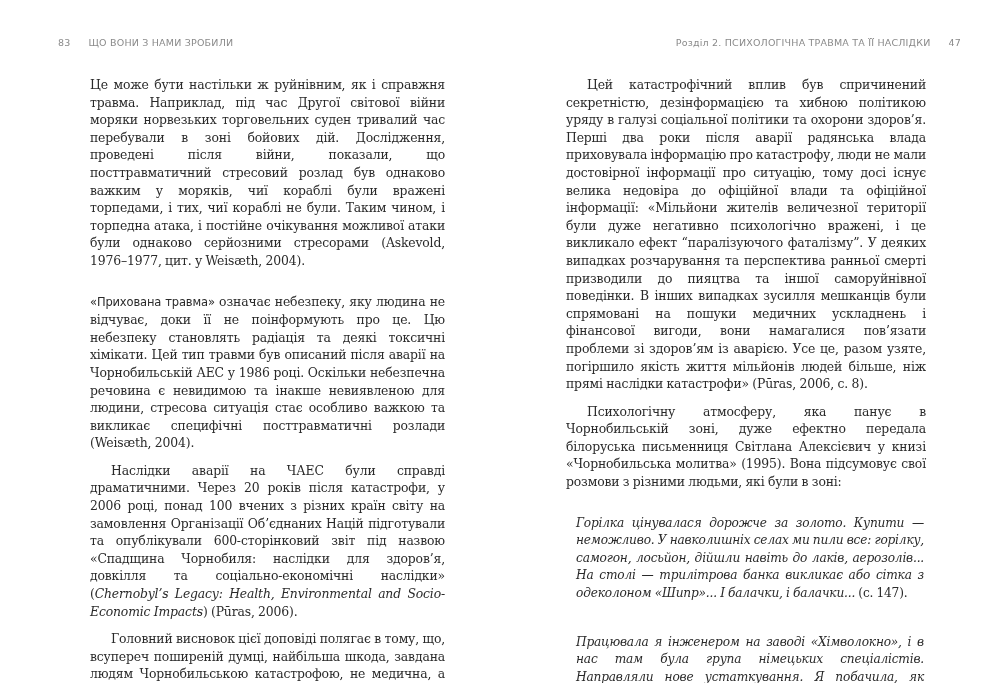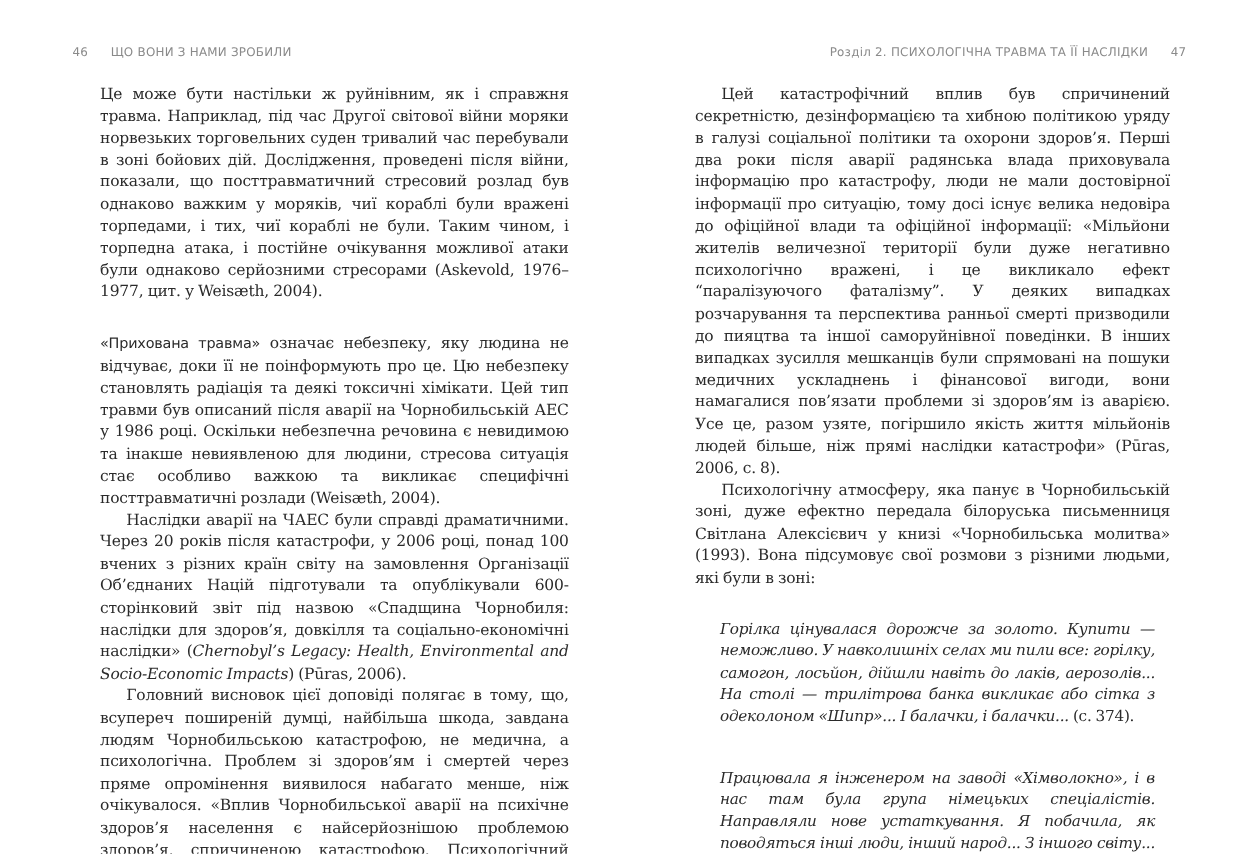--- a/index.html
+++ b/index.html
@@ -18,35 +18,35 @@
     .running-head {
       position: absolute;
       top: 37px;
       font-family: "DejaVu Sans", sans-serif;
       font-size: 9.5px;
       color: #8a8a8a;
       letter-spacing: 0.2px;
       white-space: nowrap;
     }
     .running-head.left { left: 58px; }
-    .running-head.right { right: 42px; }
+    .running-head.right { right: 30px; }
     .running-head .folio-left { margin-right: 18px; }
     .running-head .folio-right { margin-left: 18px; }
 
     .page {
       position: absolute;
       top: 66px;
     }
     .page.left { left: 80px; width: 375px; }
     .page.right { left: 556px; width: 380px; }
 
     .p {
       font-size: 12.4px;
       line-height: 17.6px;
-      margin: 0;
+      margin: 10px;
       text-align: justify;
       letter-spacing: -0.15px;
       word-spacing: -0.4px;
     }
     .indent { text-indent: 21px; }
     .gap { margin-top: 23px; }
     .quote {
       font-style: italic;
       margin-left: 20px;
       margin-right: 12px;
@@ -62,32 +62,32 @@
       font-family: "DejaVu Sans", sans-serif;
       font-weight: normal;
       font-size: 11.5px;
     }
     i { }
   </style>
 </head>
 <body>
 
 <div class="running-head left">
-  <span class="folio-left">46</span><span>ЩО ВОНИ З НАМИ ЗРОБИЛИ</span>
+  <span class="folio-left">83</span><span>ЩО ВОНИ З НАМИ ЗРОБИЛИ</span>
 </div>
 
 <div class="running-head right">
   <span>Розділ 2. ПСИХОЛОГІЧНА ТРАВМА ТА ЇЇ НАСЛІДКИ</span><span class="folio-right">47</span>
 </div>
 
 <div class="page left">
   <p class="p">Це може бути настільки ж руйнівним, як і справжня травма. Наприклад, під час Другої світової війни моряки норвезьких торговельних суден тривалий час перебували в зоні бойових дій. Дослідження, проведені після війни, показали, що посттравматичний стресовий розлад був однаково важким у моряків, чиї кораблі були вражені торпедами, і тих, чиї кораблі не були. Таким чином, і торпедна атака, і постійне очікування можливої атаки були однаково серйозними стресорами (Askevold, 1976–1977, цит. у Weisæth, 2004).</p>
   <p class="p gap"><b class="term">«Прихована травма»</b><span> означає небезпеку, яку людина не відчуває, доки її не поінформують про це. Цю небезпеку становлять радіація та деякі токсичні хімікати. Цей тип травми був описаний після аварії на Чорнобильській АЕС у 1986 році. Оскільки небезпечна речовина є невидимою та інакше невиявленою для людини, стресова ситуація стає особливо важкою та викликає специфічні посттравматичні розлади (Weisæth, 2004).</span></p>
   <p class="p indent"><span>Наслідки аварії на ЧАЕС були справді драматичними. Через 20 років після катастрофи, у 2006 році, понад 100 вчених з різних країн світу на замовлення Організації Об’єднаних Націй підготували та опублікували 600-сторінковий звіт під назвою «Спадщина Чорнобиля: наслідки для здоров’я, довкілля та соціально-економічні наслідки» (</span><i>Chernobyl’s Legacy: Health, Environmental and Socio-Economic Impacts</i><span>) (Pūras, 2006).</span></p>
   <p class="p indent">Головний висновок цієї доповіді полягає в тому, що, всупереч поширеній думці, найбільша шкода, завдана людям Чорнобильською катастрофою, не медична, а психологічна. Проблем зі здоров’ям і смертей через пряме опромінення виявилося набагато менше, ніж очікувалося. «Вплив Чорнобильської аварії на психічне здоров’я населення є найсерйознішою проблемою здоров’я, спричиненою катастрофою. Психологічний стрес, викликаний аварією, глибоко вплинув на поведінку окремих людей і суспільства» (Chernobyl’s Legacy, 2006, с. 16).</p>
 </div>
 
 <div class="page right">
   <p class="p indent">Цей катастрофічний вплив був спричинений секретністю, дезінформацією та хибною політикою уряду в галузі соціальної політики та охорони здоров’я. Перші два роки після аварії радянська влада приховувала інформацію про катастрофу, люди не мали достовірної інформації про ситуацію, тому досі існує велика недовіра до офіційної влади та офіційної інформації: «Мільйони жителів величезної території були дуже негативно психологічно вражені, і це викликало ефект “паралізуючого фаталізму”. У деяких випадках розчарування та перспектива ранньої смерті призводили до пияцтва та іншої саморуйнівної поведінки. В інших випадках зусилля мешканців були спрямовані на пошуки медичних ускладнень і фінансової вигоди, вони намагалися пов’язати проблеми зі здоров’ям із аварією. Усе це, разом узяте, погіршило якість життя мільйонів людей більше, ніж прямі наслідки катастрофи» (Pūras, 2006, с. 8).</p>
-  <p class="p indent">Психологічну атмосферу, яка панує в Чорнобильській зоні, дуже ефектно передала білоруська письменниця Світлана Алексієвич у книзі «Чорнобильська молитва» (1993). Вона підсумовує свої розмови з різними людьми, які були в зоні:</p>
-  <p class="quote first"><span>Горілка цінувалася дорожче за золото. Купити — неможливо. У навколишніх селах ми пили все: горілку, самогон, лосьйон, дійшли навіть до лаків, аерозолів... На столі — трилітрова банка викликає або сітка з одеколоном «Шипр»... І балачки, і балачки...</span><span style="font-style:normal"> (с. 374).</span></p>
+  <p class="p indent">Психологічну атмосферу, яка панує в Чорнобильській зоні, дуже ефектно передала білоруська письменниця Світлана Алексієвич у книзі «Чорнобильська молитва» (1995). Вона підсумовує свої розмови з різними людьми, які були в зоні:</p>
+  <p class="quote first"><span>Горілка цінувалася дорожче за золото. Купити — неможливо. У навколишніх селах ми пили все: горілку, самогон, лосьйон, дійшли навіть до лаків, аерозолів... На столі — трилітрова банка викликає або сітка з одеколоном «Шипр»... І балачки, і балачки...</span><span style="font-style:normal"> (с. 147).</span></p>
   <p class="quote second">Працювала я інженером на заводі «Хімволокно», і в нас там була група німецьких спеціалістів. Направляли нове устаткування. Я побачила, як поводяться інші люди, інший народ... З іншого світу... Щойно дізналися про аварію — одразу зажадали, щоб були лікарі, дозиметри, контроль за їжею. Вони слухали своє радіо, знали, що треба робити. Їм, певна річ, нічого не дали. Тоді вони</p>
 </div>
 
 </body></html>

